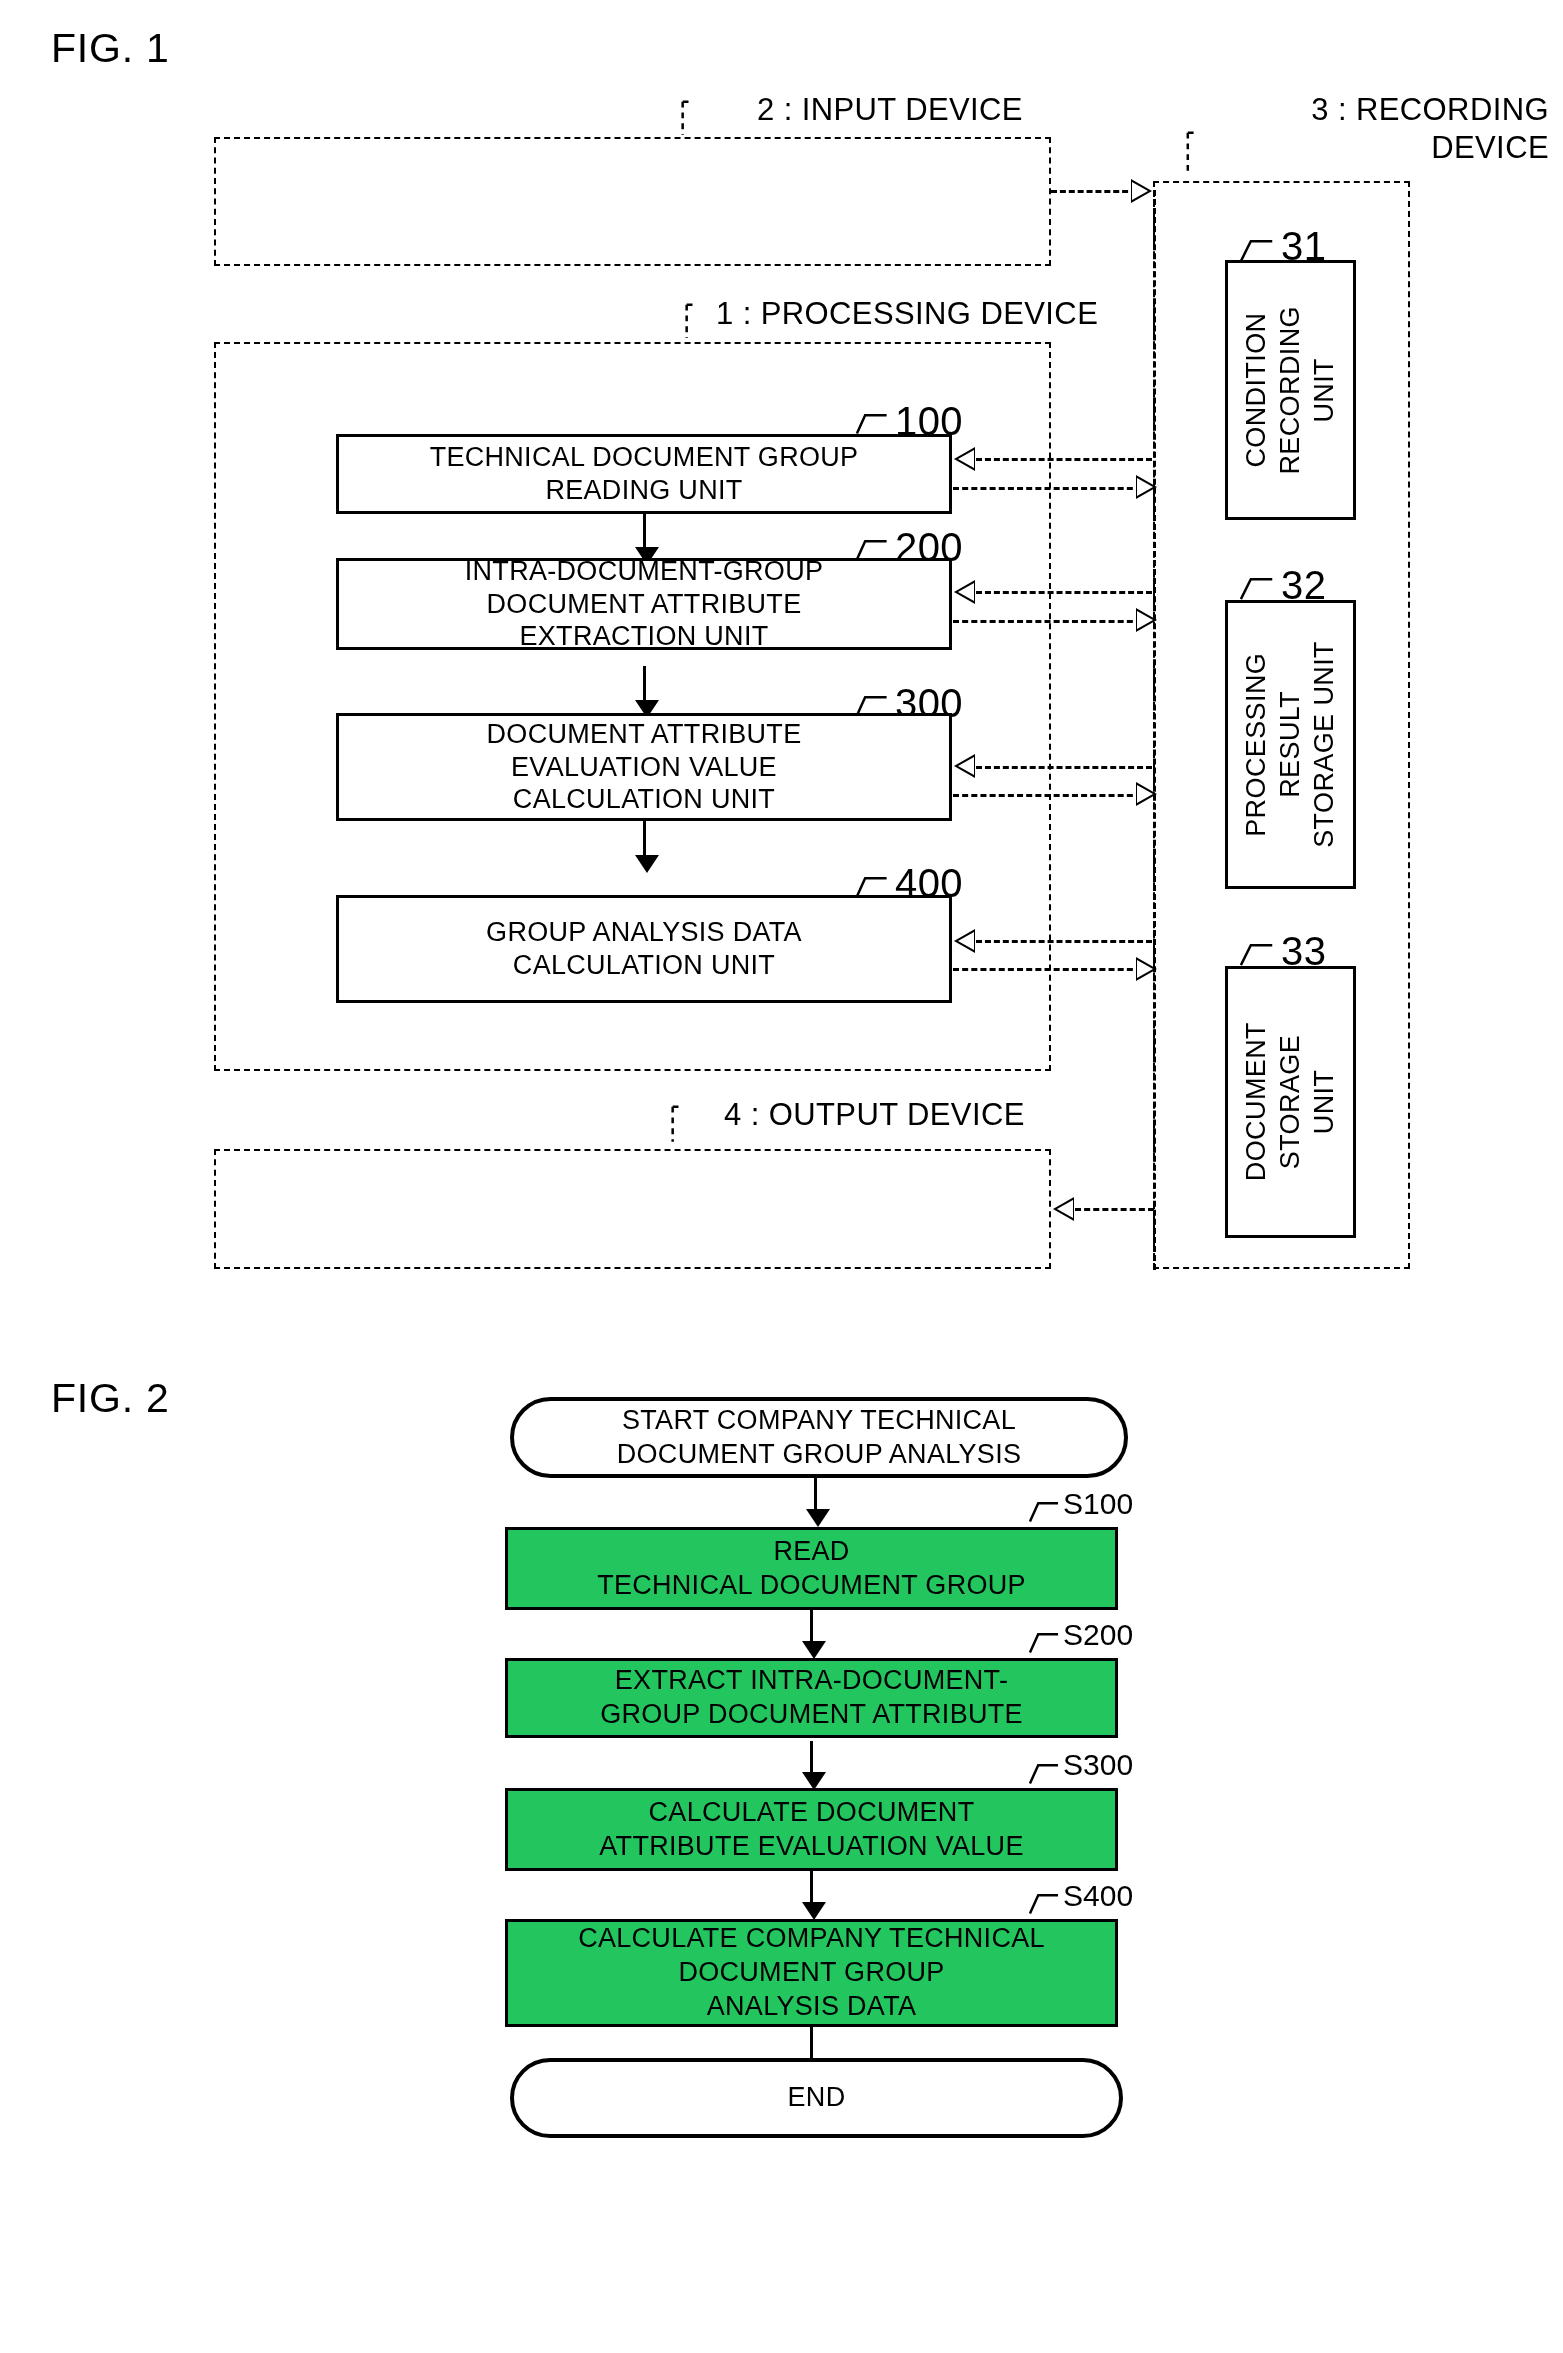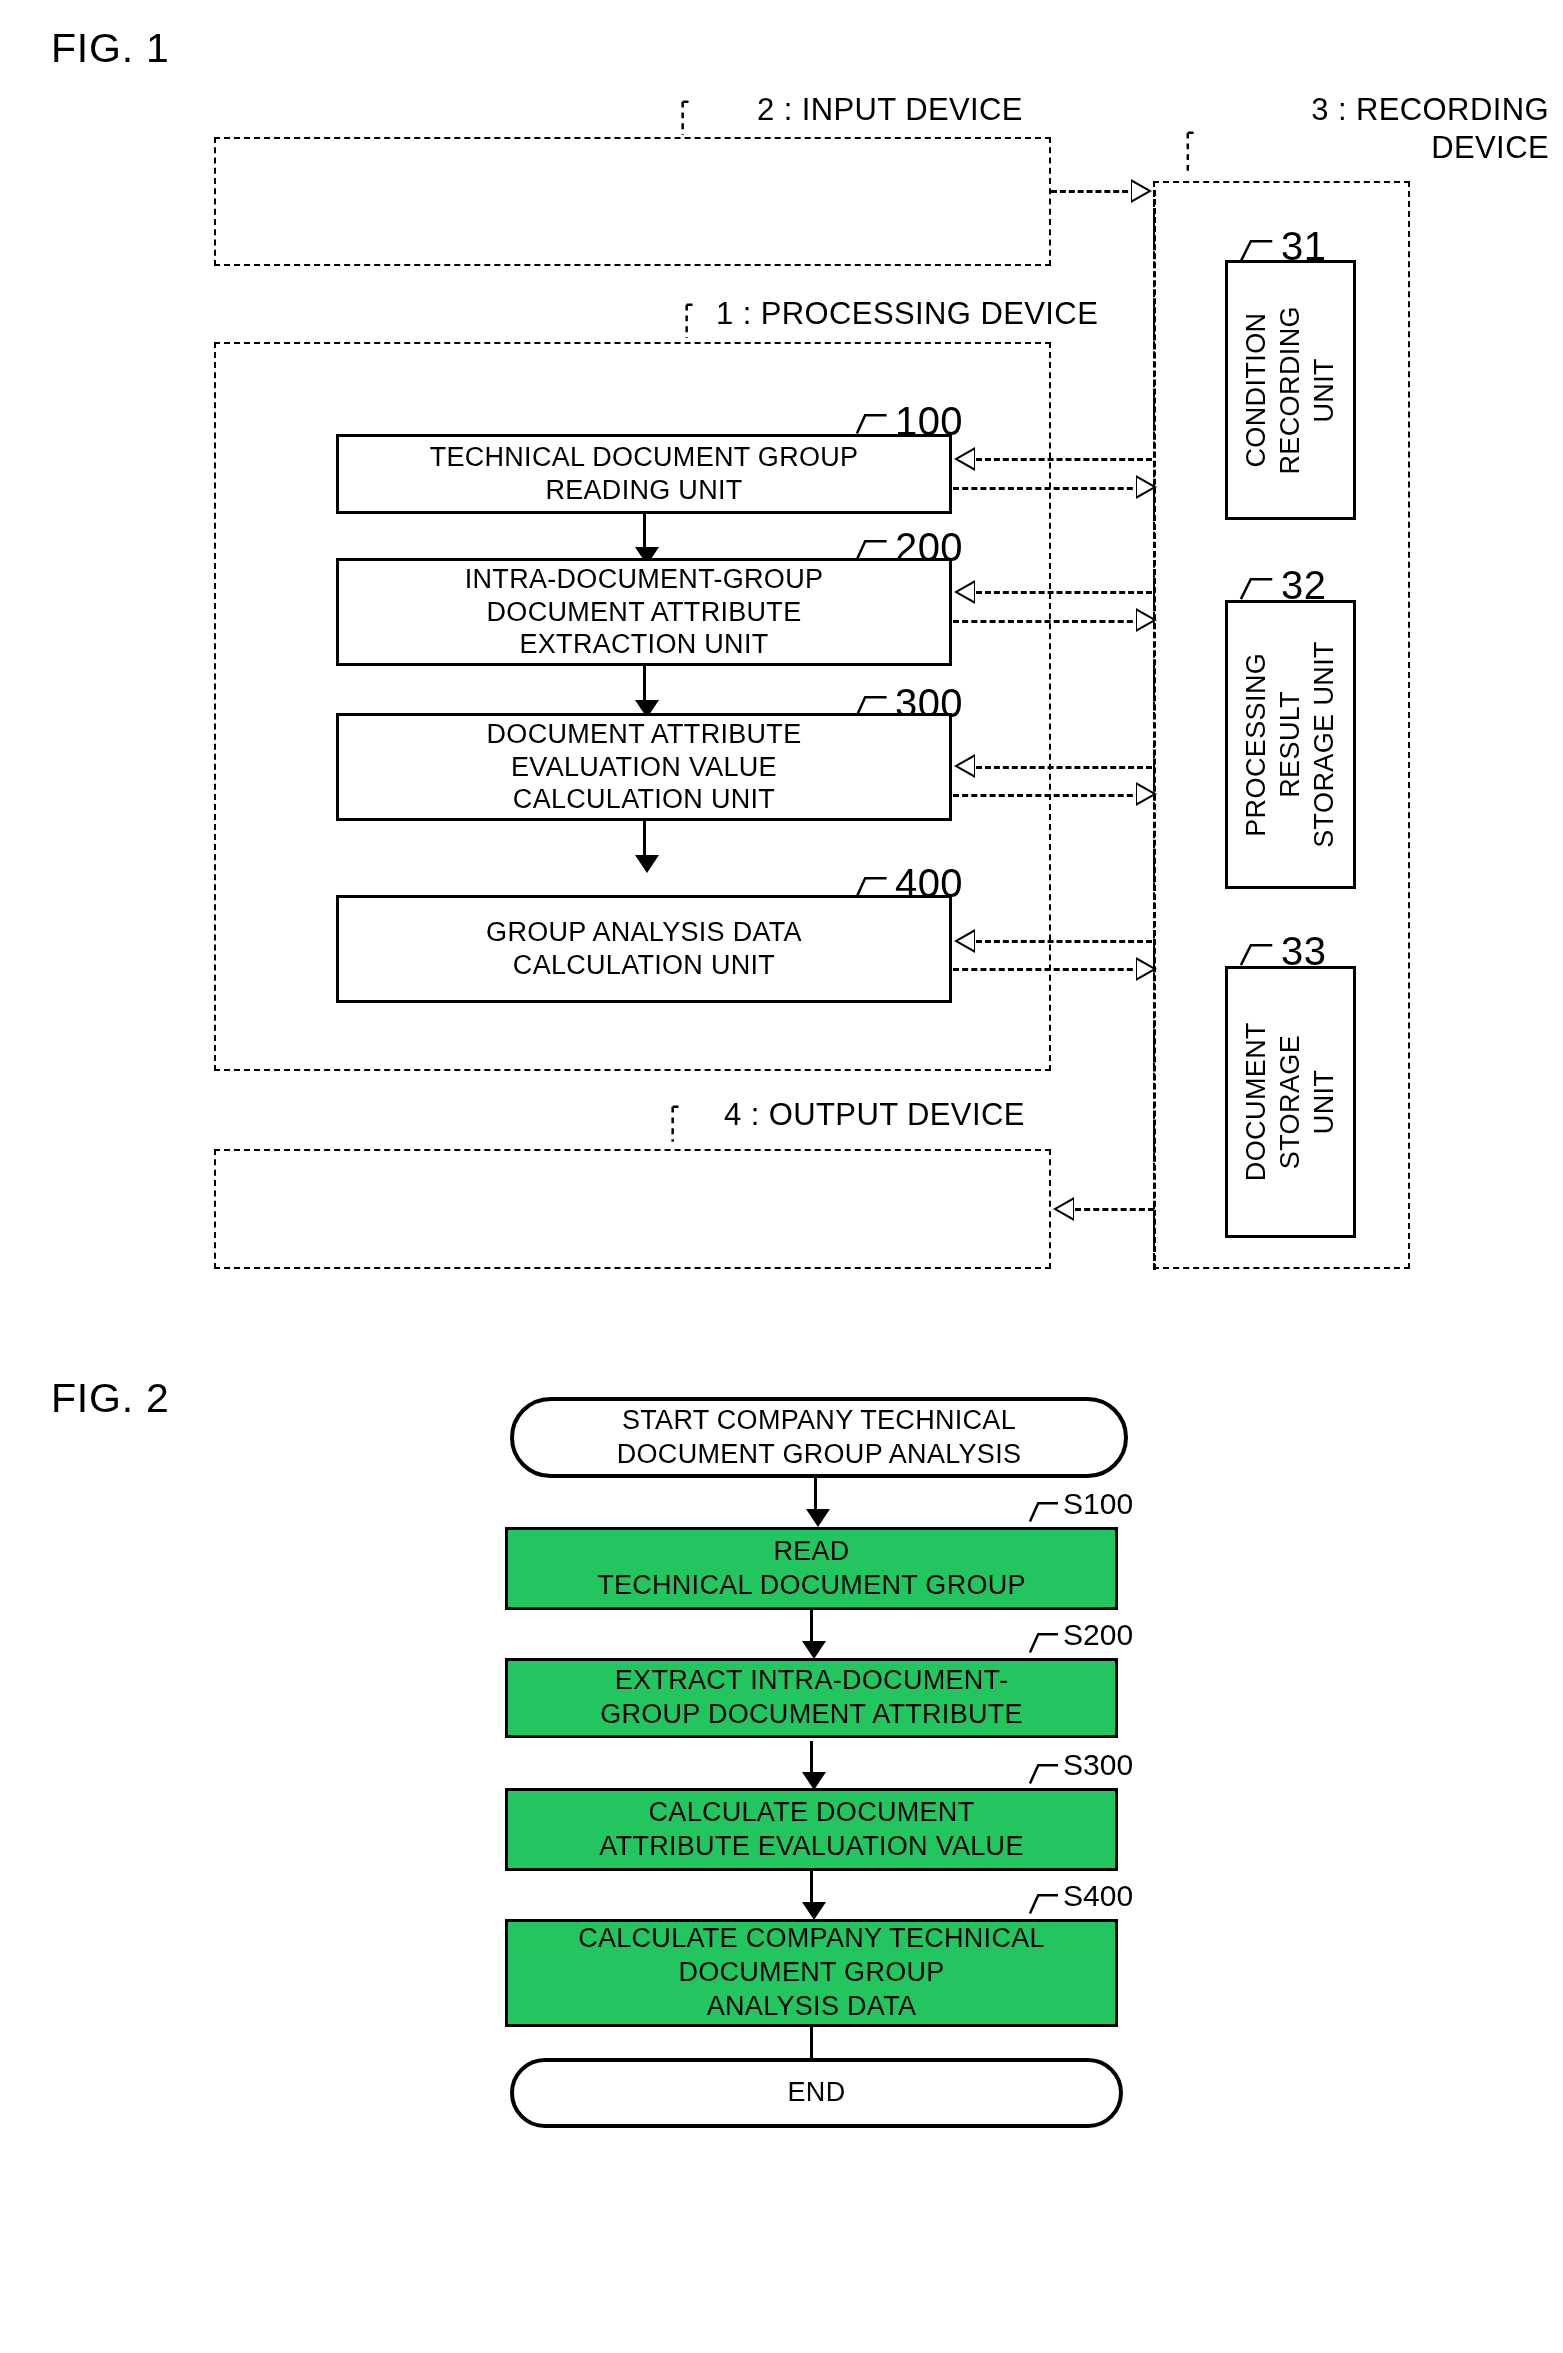--- a/index.html
+++ b/index.html
@@ -212,21 +212,21 @@
       <div>TECHNICAL DOCUMENT GROUP</div>
       <div>READING UNIT</div>
     </div>
   </div>
   <div class="varrow" style="left:643px; top:513px; height:35px;"></div>
 
   <div class="callout" style="left:895px; top:525px;text-align:right;">200</div>
   <svg class="leader-svg" style="left:855px; top:538px; width:50px; height:33px;" viewBox="0 0 60 40" width="50" height="33">
     <path d="M38,4 L12,4 L2,26" stroke="#000" stroke-width="3" fill="none"></path>
   </svg>
-  <div class="unitbox" style="left:336px; top:558px; width:616px; height:108px;">
+  <div class="unitbox" style="left:336px; top:558px; width:616px; height:92px;">
     <div class="txt">
       <div>INTRA-DOCUMENT-GROUP</div>
       <div>DOCUMENT ATTRIBUTE</div>
       <div>EXTRACTION UNIT</div>
     </div>
   </div>
   <div class="varrow" style="left:643px; top:666px; height:35px;"></div>
 
   <div class="callout" style="left:895px; top:681px;">300</div>
   <svg class="leader-svg" style="left:855px; top:694px; width:50px; height:33px;" viewBox="0 0 60 40" width="50" height="33">
@@ -383,20 +383,20 @@
   </svg>
   <div class="stepbox" style="left:505px; top:1919px; width:613px; height:108px;">
     <div>
       <div>CALCULATE COMPANY TECHNICAL</div>
       <div>DOCUMENT GROUP</div>
       <div>ANALYSIS DATA</div>
     </div>
   </div>
   <div class="varrow" style="left:810px; top:2027px; height:32px;"></div>
 
-  <div class="terminal" style="left:510px; top:2058px; width:613px; height:70px;">
+  <div class="terminal" style="left:510px; top:2058px; width:613px; height:80px;">
     <div>
       <div>END</div>
     </div>
   </div>
 
 </div>
 
 
 </body></html>

